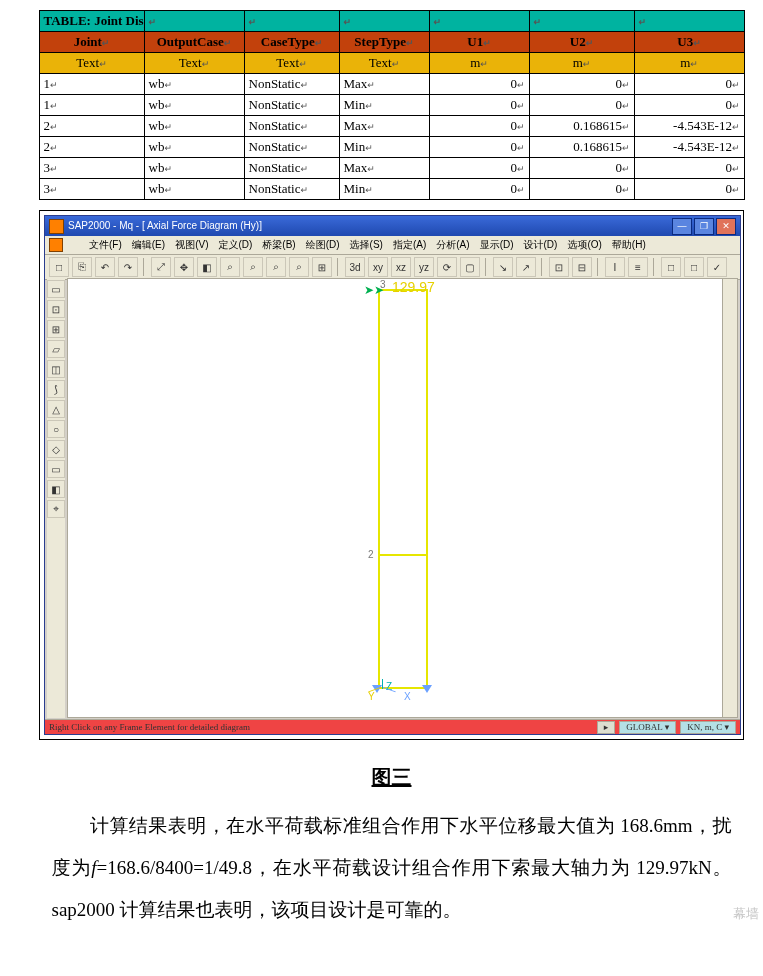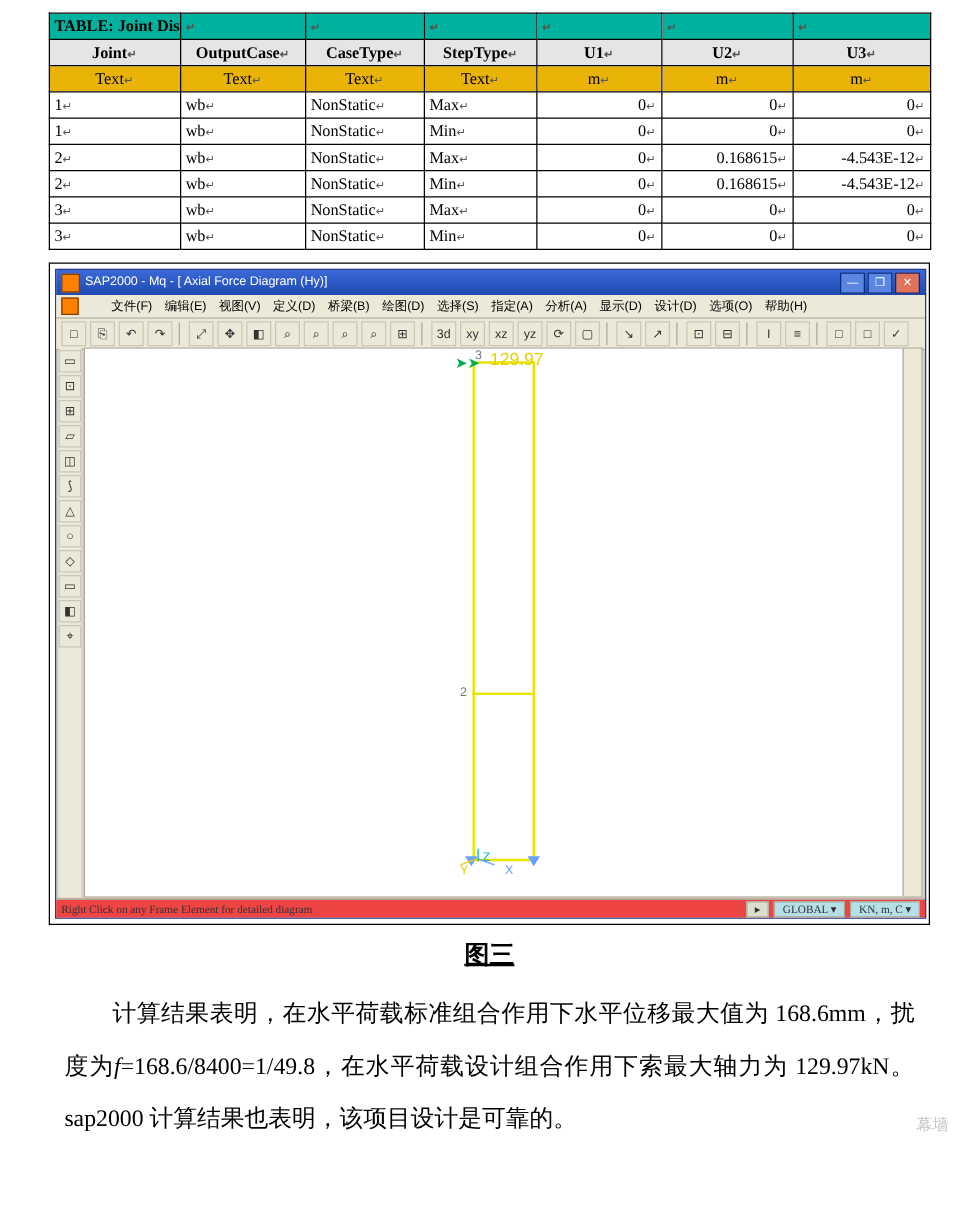--- a/index.html
+++ b/index.html
@@ -19,30 +19,30 @@
     table-layout: fixed;
   }
   table.data td, table.data th {
     border: 1px solid #000;
     padding: 1px 4px;
     height: 18px;
     overflow: hidden;
     white-space: nowrap;
   }
   .hdr1 { background: #00b3a0; font-weight: bold; }
-  .hdr2 { background: #e5e5e5; font-weight: bold; text-align: center; }
+  .hdr2 { background: #c2410c; font-weight: bold; text-align: center; }
   .hdr3 { background: #eab308; text-align: center; }
   td.num { text-align: right; }
   td.txt { text-align: left; }
   .carriage::after { content: "↵"; font-size: 9px; color: #555; }
   
   .outer-frame {
     border: 1px solid #000;
     width: 705px;
-    margin: 8px auto 10px auto;
+    margin: 8px auto 24px auto;
     padding: 4px;
     box-sizing: border-box;
   }
   .sap-window {
     width: 697px;
     height: 520px;
     border: 1px solid #2a3d8f;
     position: relative;
     font-family: Tahoma, sans-serif;
     font-size: 10px;

